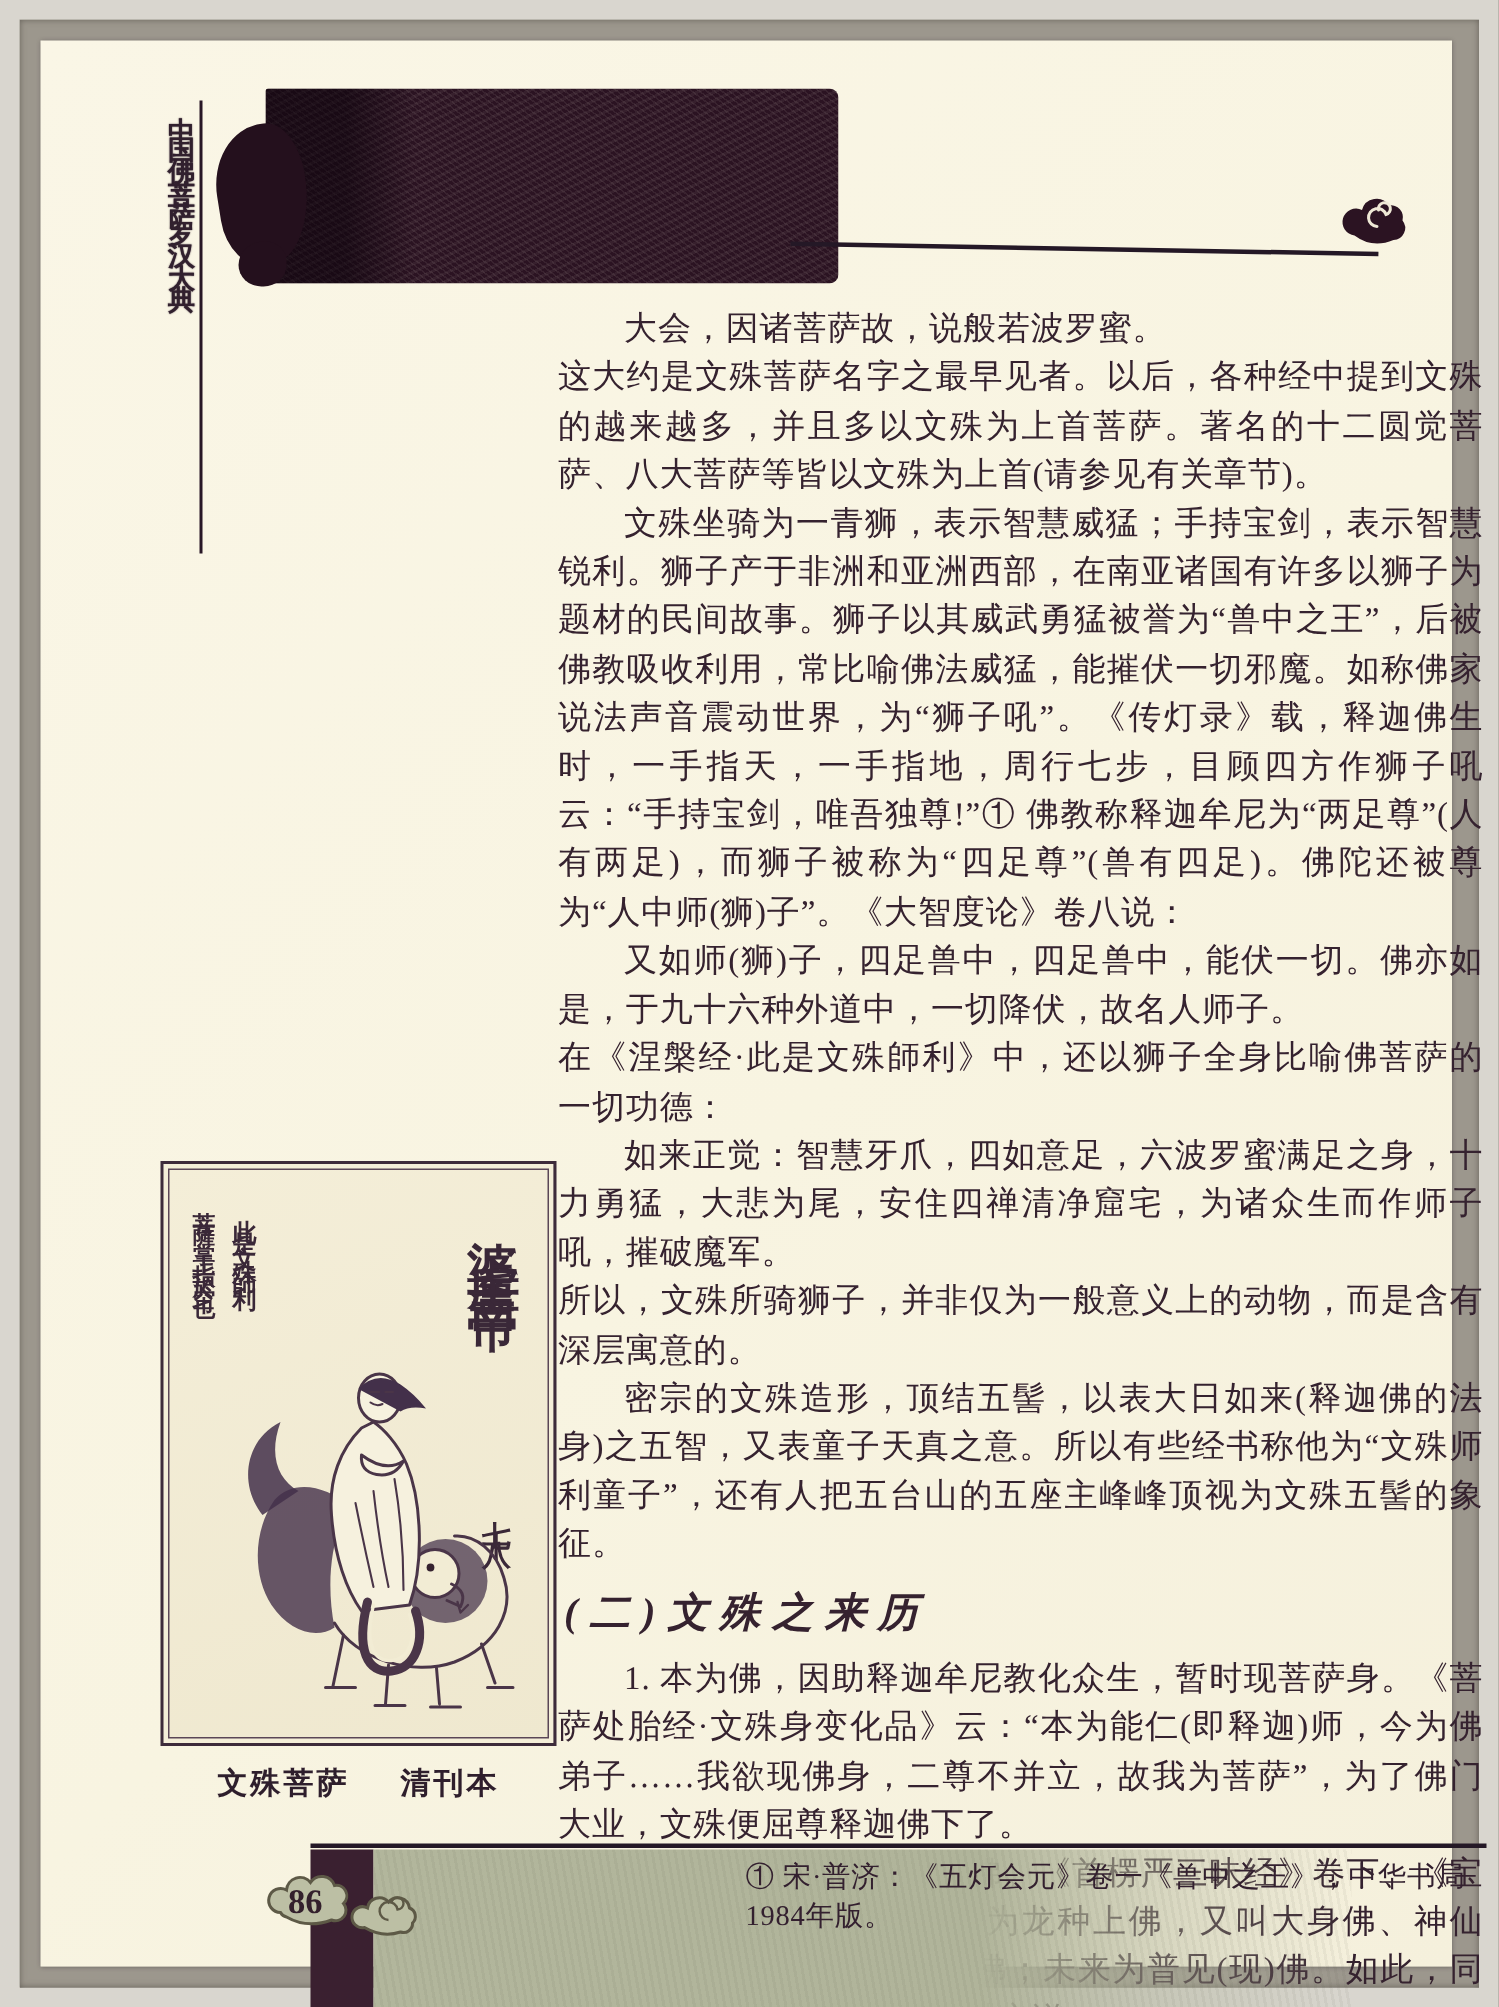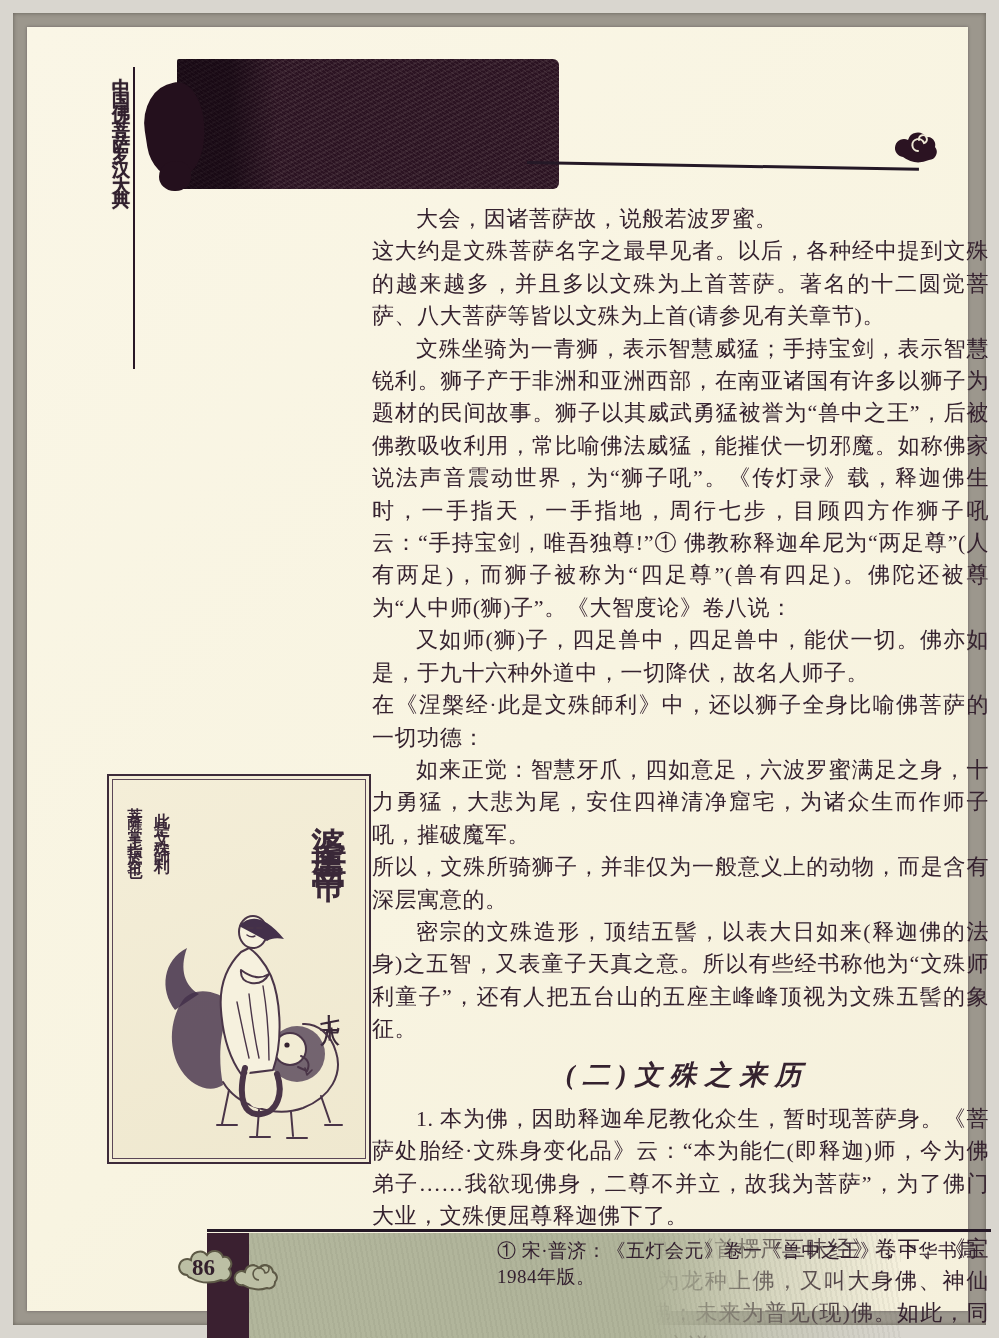--- a/index.html
+++ b/index.html
@@ -63,23 +63,23 @@
     font-size:22px; line-height:32.4px; letter-spacing:.6px;
     color:#35222f; text-align:justify;
   }
   .article p { margin:0; }
   .para-body.indent { text-indent:2em; }
   .para-quote {
     margin-left:38px; text-indent:2em;
   }
   .para-heading {
     font-style:italic; font-weight:700;
-    text-align:center; text-indent:0;
+    text-align:left; text-indent:0;
     font-size:27px; letter-spacing:8px;
-    padding:13px 0 12px 14px;
+    padding:13px 0 12px 4px;
   }
   
   .woodcut {
     position:absolute; left:80px; top:747px; width:264px; height:390px;
     background:linear-gradient(160deg,#f4eed8,#efe8cf);
     border:2px solid #3d2b3a;
     box-shadow:inset 0 0 0 3px #f4eed8, inset 0 0 0 4px #5a4656;
     padding:10px;
   }
   .woodcut-inner { position:relative; width:100%; height:100%; }
@@ -200,20 +200,23 @@
 
             <path d="M96,88 q16,12 28,4 q-6,11 -18,9 q-11,-2 -10,-13 Z" fill="#f6f1de"></path>
 
             <path d="M100,186 C92,218 100,234 116,232 C132,230 139,212 132,192" stroke-width="6"></path>
             <path d="M104,188 C98,214 104,226 116,225 C128,224 133,210 128,194" stroke="#f2ecd4" stroke-width="2.2"></path>
           </g>
         </svg>
       </div>
     </div>
   </div>
+  <div class="woodcut-caption">
+    <span>文殊菩萨</span><span class="gap"></span><span>清刊本</span>
+  </div>
 
   <div class="footnote-rule"></div>
   <div class="footer-strip"></div>
   <div class="footer-band"></div>
   <div class="footnote">① 宋·普济：《五灯会元》卷一《兽中之王》，中华书局1984年版。</div>
 
   <div class="pageno-cloud">
     <svg width="126" height="54" viewBox="0 0 126 54">
       <g stroke="#5d5946" stroke-width="2" fill="#bcbfa4">
         <path d="M14,32 a8,8 0 1,1 4,-15 a9,9 0 0,1 16,-5 a9,9 0 0,1 16,2 a7,7 0 0,1 6,12 a7,7 0 0,1 -8,11 q-16,6 -30,-2 a6,6 0 0,1 -4,-3 Z"></path>

